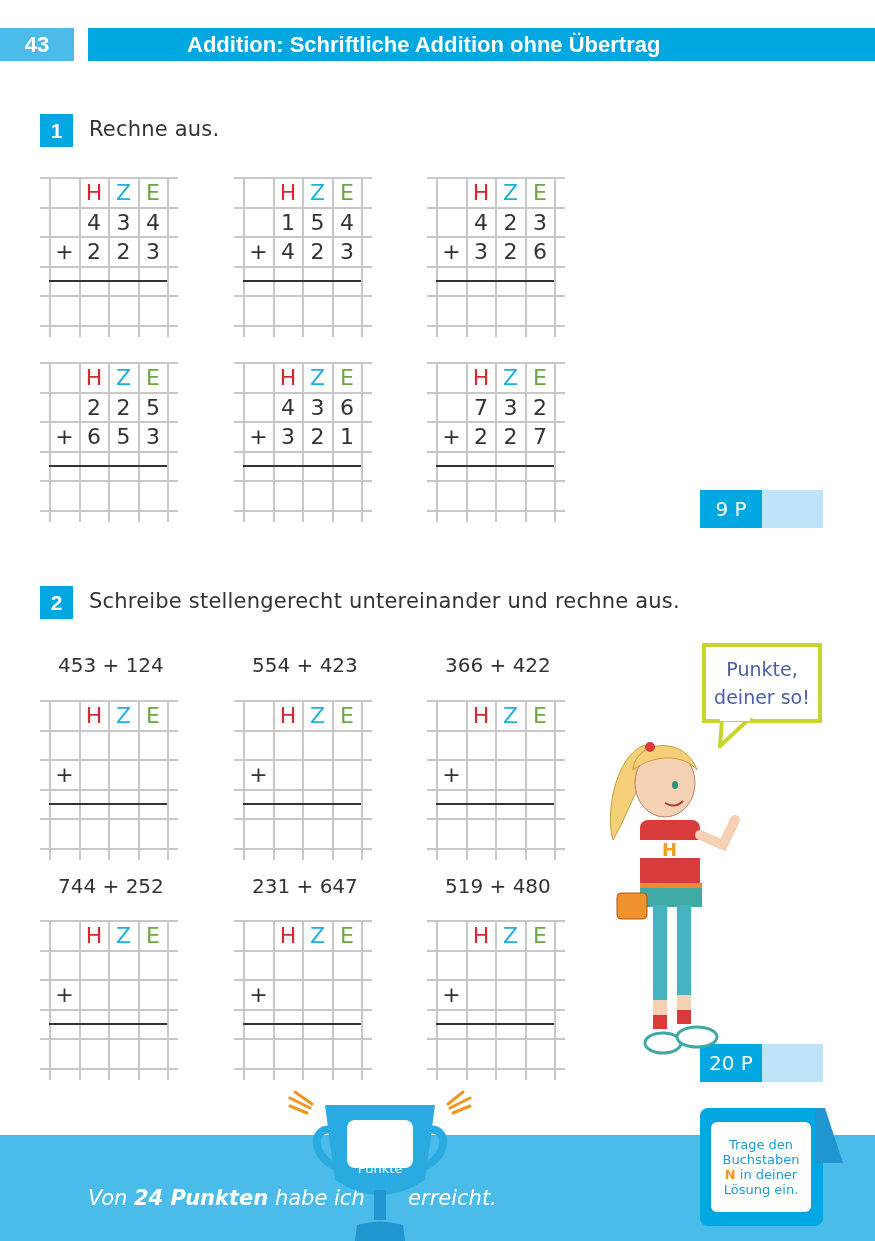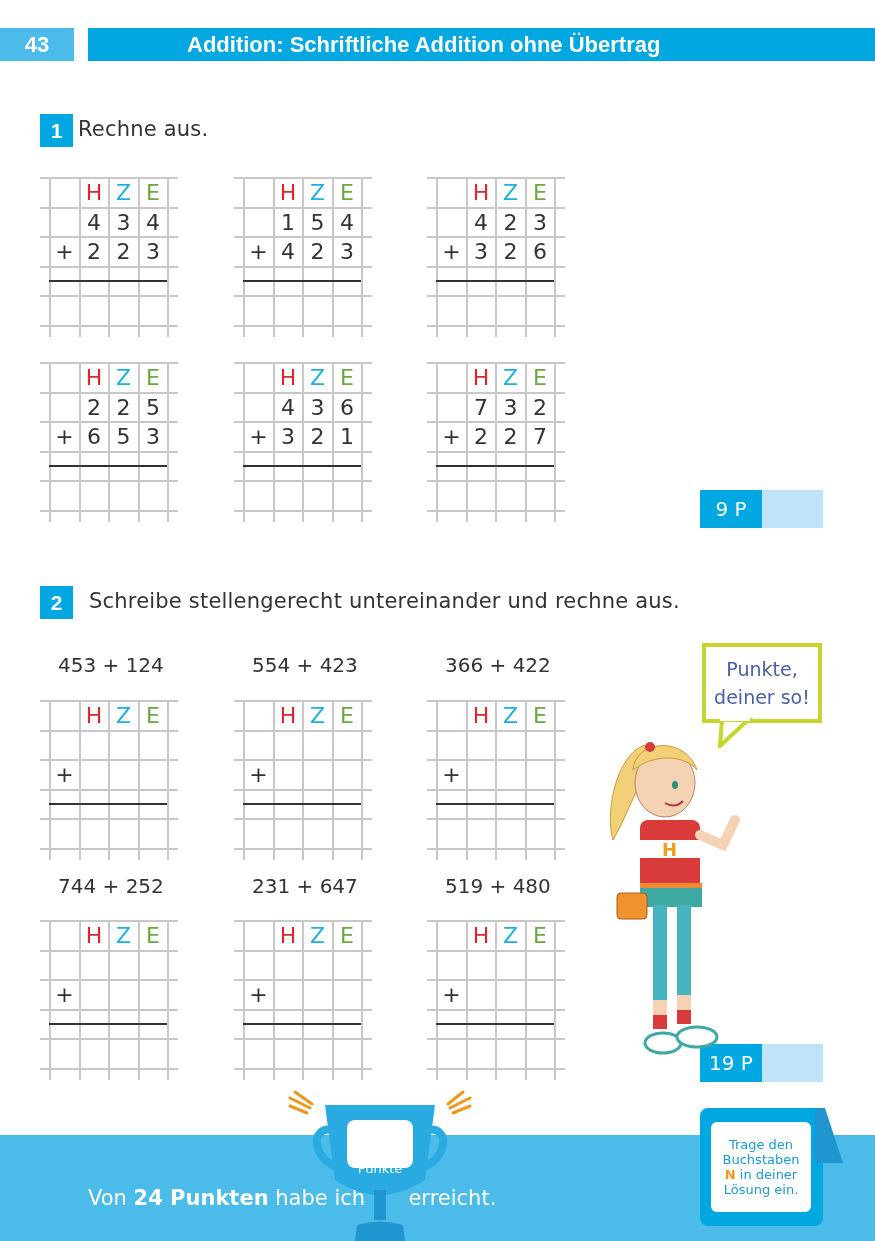--- a/index.html
+++ b/index.html
@@ -27,38 +27,38 @@
   .c-e { color:#6ba842 !important; }
   .expr { font-size:20px; color:#333; }
   .points { height:38px; display:flex; }
   .points .pdark { background:#00a7e1; color:#fff; font-size:20px; display:flex; align-items:center;
                    justify-content:center; width:62px; }
   .points .plight { background:#bfe3f7; flex:1; }
   .bubble { left:702px; top:643px; width:120px; height:80px; border:4px solid #c8d52f; background:#fff;
             box-sizing:border-box; display:flex; flex-direction:column; align-items:center;
             justify-content:center; color:#4b5ea8; font-size:19px; line-height:28px; }
   .footer { left:0; top:1135px; width:875px; height:106px; background:#4bbbea; }
-  .footer-text { left:88px; top:1186px; color:#fff; font-size:21px; }
+  .footer-text { left:88px; top:1186px; color:#fff; font-size:21px;font-style:italic; }
   .footer-text b { font-weight:bold; }
   .note-box { left:700px; top:1108px; width:123px; height:118px; background:#00a7e1; border-radius:8px; }
   .note-inner { left:711px; top:1122px; width:100px; height:90px; background:#fff; border-radius:6px;
                 color:#1a9ad6; font-size:13px; line-height:15px; text-align:center;
                 display:flex; flex-direction:column; justify-content:center; }
   .note-inner .n { color:#f0961e; font-weight:bold; }
 </style>
 </head>
 <body>
 
 <div class="abs page-num">43</div>
 <div class="abs title-bar">
     <span>Addition: Schriftliche Addition ohne Übertrag</span>
   </div>
 
 <div class="abs task-num" style="left:40px;top:114px;">1</div>
-<div class="abs task-text" style="left:78px;top:117px;">Rechne aus.</div>
+<div class="abs task-text" style="left:89px;top:117px;">Rechne aus.</div>
 
 <div id="task1-grids">
     <div class="grid" style="left: 40px; top: 177px;">
       <div class="hl" style="top: 0px;"></div>
       <div class="hl" style="top: 29.5px;"></div>
       <div class="hl" style="top: 59px;"></div>
       <div class="hl" style="top: 88.5px;"></div>
       <div class="hl" style="top: 118px;"></div>
       <div class="hl" style="top: 147.5px;"></div>
       <div class="vl" style="left: 9px;"></div>
@@ -391,21 +391,21 @@
       <div class="cell" style="left: 69px; top: 60px;"></div>
       <div class="cell" style="left: 98.5px; top: 60px;"></div>
       <div class="cell" style="left: 39.5px; top: 89.5px;"></div>
       <div class="cell" style="left: 69px; top: 89.5px;"></div>
       <div class="cell" style="left: 98.5px; top: 89.5px;"></div>
       <div class="sum-line" style="top: 103px;"></div>
     </div>
   </div>
 
 <div class="abs points" style="left:700px;top:1044px;width:123px;">
-  <div class="pdark">19 P</div>
+  <div class="pdark">20 P</div>
   <div class="plight"></div>
 </div>
 
 <div class="abs bubble">
   <span>Punkte,</span>
   <span>deiner so!</span>
 </div>
 <svg class="abs" style="left:716px;top:718px;" width="40" height="30">
   <polygon points="6,2 32,2 4,28" fill="#ffffff" stroke="#c8d52f" stroke-width="4"></polygon>
   <rect x="4" y="0" width="30" height="3" fill="#ffffff"></rect>

